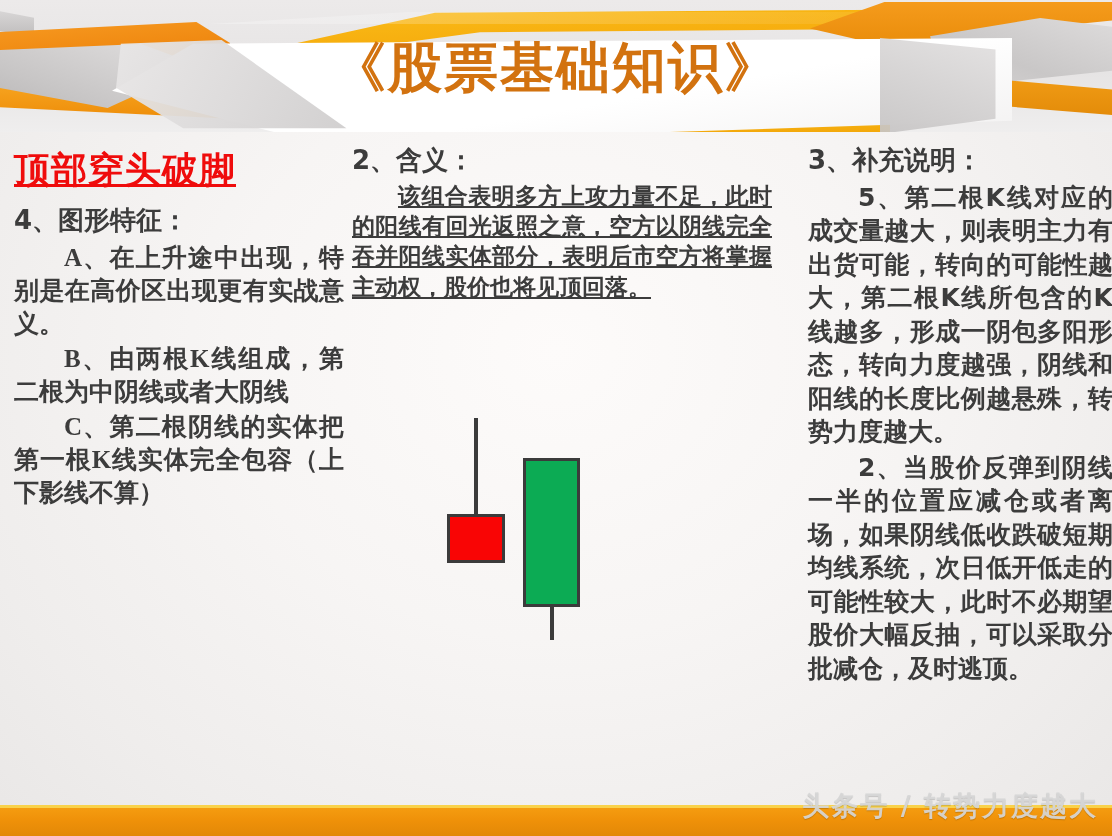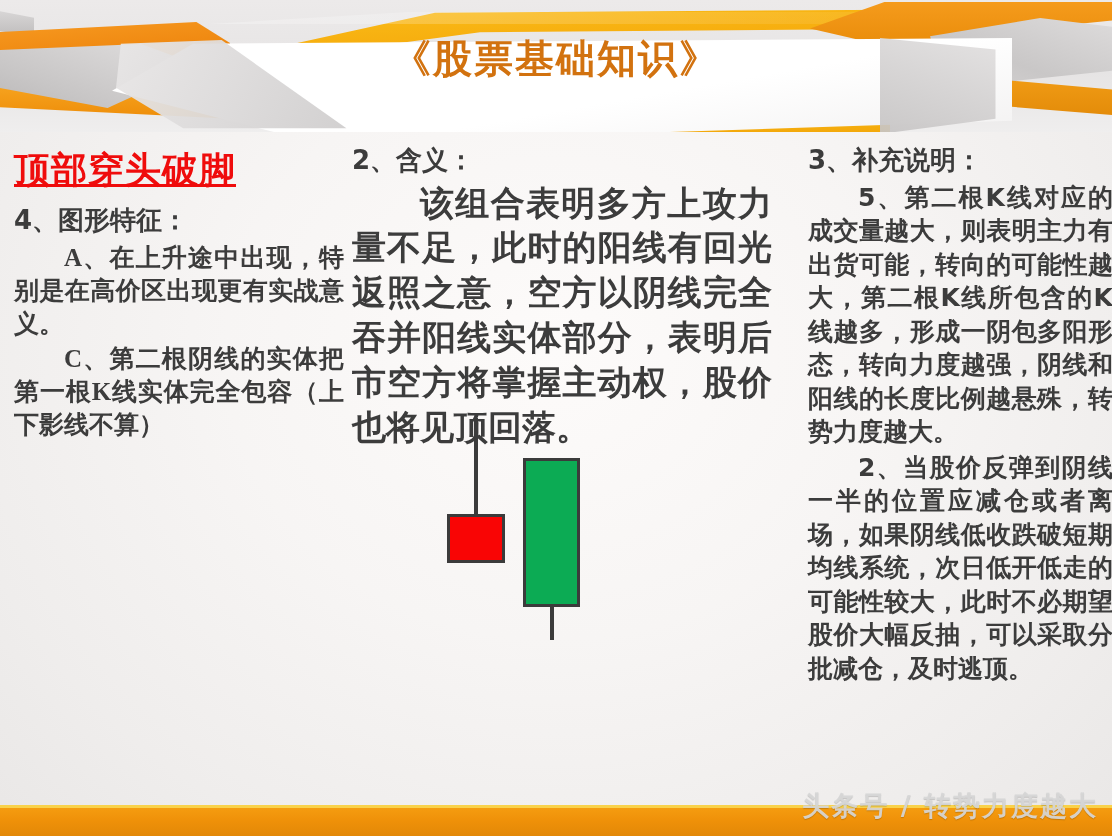--- a/index.html
+++ b/index.html
@@ -112,21 +112,21 @@
     background: linear-gradient(200deg,#e6e4e4 0%, #d4d2d2 55%, #c6c4c4 100%);
     clip-path: polygon(0 0, 66% 12%, 66% 84%, 0 100%);
     opacity: .92;
   }
 
   .banner-title {
     position: absolute;
     left: 0; top: 36px;
     width: 1112px;
     text-align: center;
-    font-size: 39px;
+    font-size: 54px;
     font-weight: bold;
     color: #d2720f;
     letter-spacing: 2px;
     text-shadow: 1px 1px 0 rgba(255,255,255,.85);
     z-index: 20;
     line-height: 1.2;
   }
 
   
   .cols {
@@ -165,21 +165,21 @@
   .para {
     font-size: 26px;
     font-weight: bold;
     line-height: 1.30;
     color: #3c3c3c;
     text-indent: 2em;
     margin: 0 0 2px 0;
     text-align: justify;
   }
   .col-right .para { font-size: 25px; line-height: 1.34; }
-  .col-mid  .para  { font-size: 34px; line-height: 1.32; }
+  .col-mid  .para  { font-size: 23px; line-height: 1.32; text-decoration: underline; }
   .col-left .para  { font-size: 25px; line-height: 1.32; font-family: Liberation Serif, serif; }
 
   
   .chart {
     position: absolute;
     left: 420px;
     top: 400px;
     width: 240px;
     height: 270px;
   }
@@ -237,20 +237,21 @@
     <div class="bshape b-fold-r"></div>
   </div>
   <div class="banner-title">《股票基础知识》</div>
 
   <div class="cols">
 
     <div class="col col-left">
       <div class="col-heading-red">顶部穿头破脚</div>
       <div class="sec-title">4、图形特征：</div>
       <p class="para">A、在上升途中出现，特别是在高价区出现更有实战意义。</p>
+      <p class="para">B、由两根K线组成，第二根为中阴线或者大阴线</p>
       <p class="para">C、第二根阴线的实体把第一根K线实体完全包容（上下影线不算）</p>
     </div>
 
     <div class="col col-mid">
       <div class="sec-title">2、含义：</div>
       <p class="para">该组合表明多方上攻力量不足，此时的阳线有回光返照之意，空方以阴线完全吞并阳线实体部分，表明后市空方将掌握主动权，股价也将见顶回落。</p>
     </div>
 
     <div class="col col-right">
       <div class="sec-title">3、补充说明：</div>

